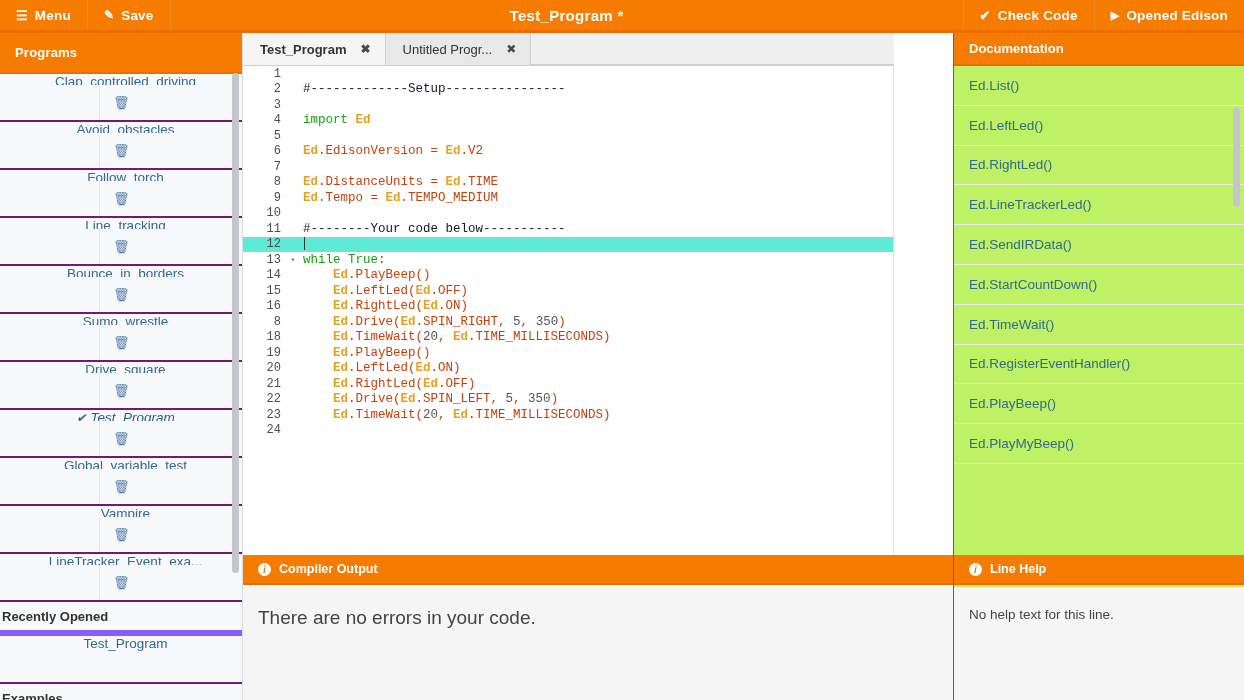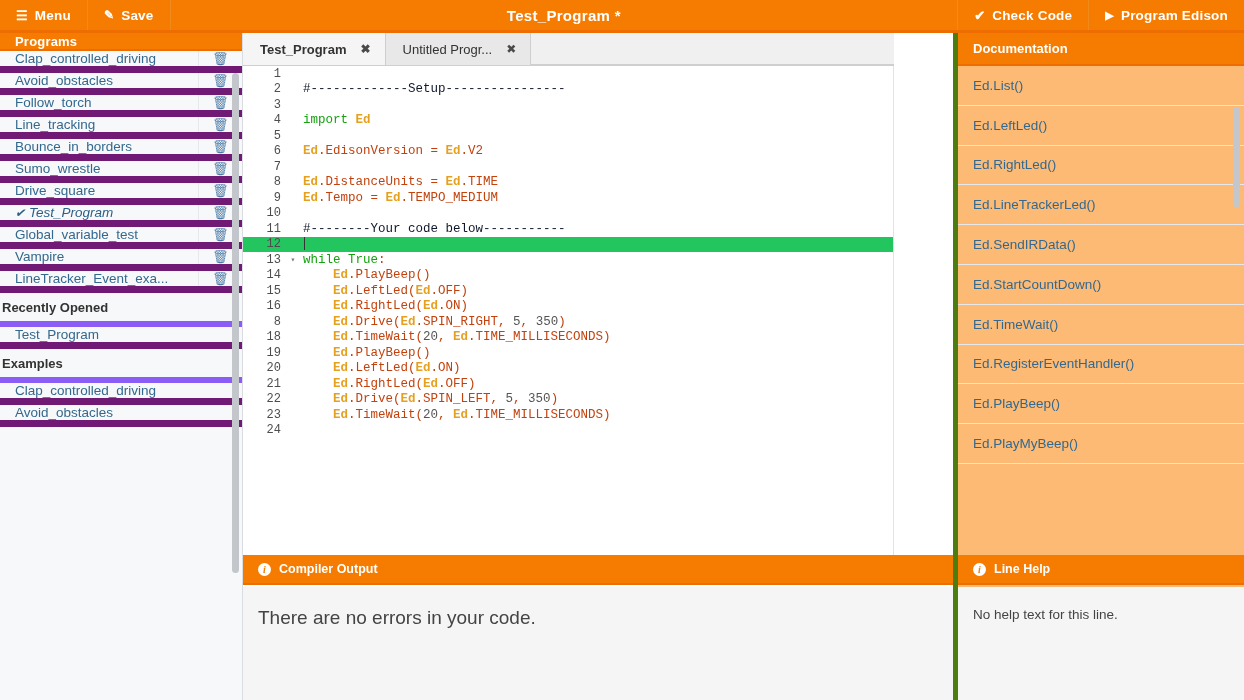--- a/index.html
+++ b/index.html
@@ -44,34 +44,35 @@
   .ico-play  { font-size: 11px; }
 
   
   .sidebar {
     position: absolute; left: 0; top: 33px; width: 243px; height: 667px;
     background: #f7f8f9;
     border-right: 1px solid #d9dde1;
     overflow: hidden;
   }
   .side-head {
-    height: 18px; background: #f57c00;
+    height: 41px; background: #f57c00;
     display: flex; align-items: center;
     padding: 0 15px;
     color: #fff; font-weight: bold; font-size: 13px; letter-spacing: .2px;
     border-bottom: 2px solid #ef6c00;
   }
   .side-list { position: relative; }
   .side-row {
     position: relative;
-    height: 22px;
+    height: 48px;
     display: flex; align-items: center;
-    border-bottom: 7px solid #701a75;
+    border-bottom: 2px solid #701a75;
     background: #f7f8f9;
     cursor: pointer;
+    flex-direction: column;
   }
   .side-row .nm {
     flex: 1 1 auto;
     padding-left: 15px; padding-right: 6px;
     color: #34688e; font-size: 13.5px;
     white-space: nowrap; overflow: hidden;
   }
   .side-row .nm.cur { color: #2b5f86; font-style: italic; }
   .side-row .nm .tick { color: #2b5f86; font-size: 12px; margin-right: 4px; }
   .side-row .del {
@@ -124,21 +125,21 @@
     width: 651px;
   }
   .ed-inner { position: relative; }
   .ln {
     position: relative; height: 15.5px;
     display: flex; align-items: center;
     font-family: "Liberation Mono", monospace;
     font-size: 12.5px;
     white-space: pre;
   }
-  .ln.active { background: #22c55e; }
+  .ln.active { background: #5eead4; }
   .gut {
     width: 45px; min-width: 45px;
     text-align: right; padding-right: 7px;
     color: #4d4d4d; font-size: 12px;
     font-family: "Liberation Mono", monospace;
     user-select: none;
   }
   .fold {
     width: 10px; min-width: 10px; text-align: center;
     color: #777; font-size: 8px;
@@ -166,22 +167,22 @@
   }
   .comp-body {
     position: absolute; left: 0; top: 554px; width: 710px; height: 113px;
     background: #f5f5f5; padding: 20px 15px;
     font-size: 19px; color: #444;
   }
 
   
   .docs {
     position: absolute; left: 953px; top: 33px; width: 291px; height: 667px;
-    background: #fdba74;
-    border-left: 5px solid #4d7c0f;
+    background: #bef264;
+    border-left: 1px solid #4d7c0f;
     overflow: hidden;
   }
   .doc-head {
     height: 33px; background: #f57c00; border-bottom: 2px solid #ef6c00;
     display: flex; align-items: center; padding: 0 15px;
     color: #fff; font-weight: bold; font-size: 13px;
   }
   .doc-search {
     height: 35px; background: #ffffff;
     border-bottom: 1px solid #e0e3e6;
@@ -241,21 +242,21 @@
     </div>
     <div class="tb-spacer">
       <div class="tb-title">Test_Program *</div>
     </div>
     <div class="tb-btn leftpad">
       <span class="ico ico-check">✔</span>
       <span>Check Code</span>
     </div>
     <div class="tb-btn noborder">
       <span class="ico ico-play">▶</span>
-      <span>Program Edison</span>
+      <span>Opened Edison</span>
     </div>
   </div>
 
   <div class="sidebar">
     <div class="side-head">Programs</div>
     <div class="side-list" id="side-list">
         <div class="side-row">
           <div class="nm">Clap_controlled_driving</div>
           <div class="del">🗑</div>
         </div>

